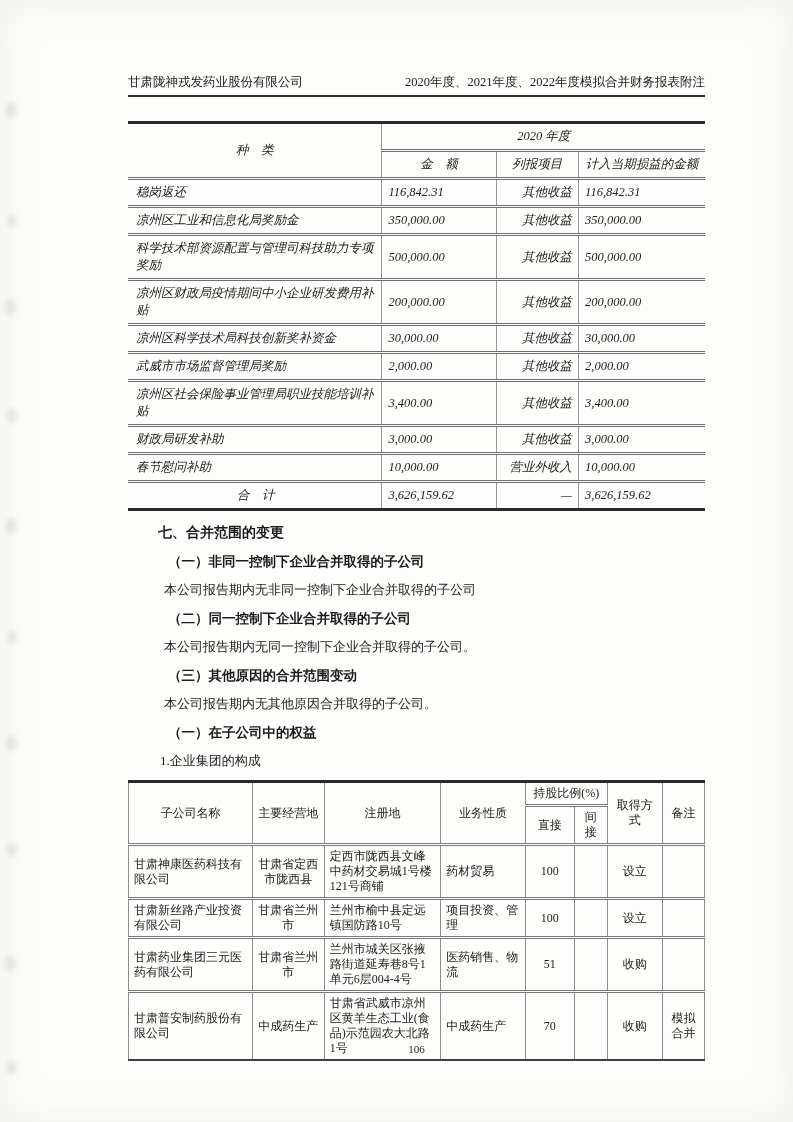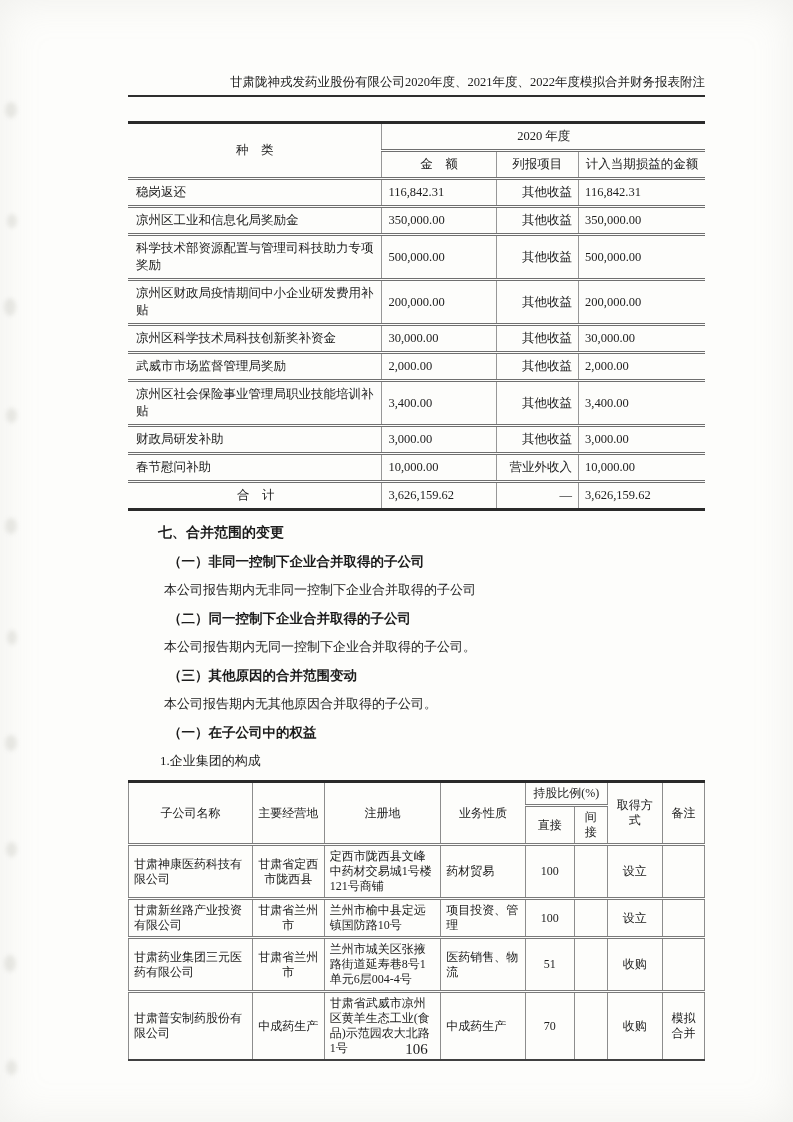--- a/index.html
+++ b/index.html
@@ -13,31 +13,32 @@
     color: #1c1c1c;
     overflow: hidden;
     box-shadow: inset 0 0 40px rgba(180,180,170,.18);
   }
   .content { position: absolute; left: 128px; top: 0; width: 577px; }
 
   
   .smudge { position: absolute; background: #bdbdb4; opacity: .30; filter: blur(2px); border-radius: 50%; }
 
   
-  .doc-header { display: flex; justify-content: flex-end; align-items: flex-end; padding-top: 74px; font-size: 12.5px; line-height: 16px; }
+  .doc-header { display: flex; justify-content: space-between; align-items: flex-end; padding-top: 74px; font-size: 12.5px; line-height: 16px; }
   .header-rule { border-top: 2px solid #2e2e2e; margin-top: 5px; }
 
   
   table.subsidy { width: 100%; border-collapse: collapse; margin-top: 24px; font-size: 12.5px; table-layout: fixed; }
   .subsidy th, .subsidy td {
     border-bottom: 3px double #6f6f6f;
     padding: 4px 6px;
     line-height: 17px;
     font-weight: normal;
     vertical-align: middle;
+    font-style: italic;
   }
   .subsidy thead tr:first-child th { border-top: 3px solid #2a2a2a; }
   .subsidy .v { border-left: 1px solid #979797; }
   .subsidy .cat { text-align: left; padding-left: 8px; }
   .subsidy .num { text-align: left; padding-right: 8px; }
   .subsidy .ctr { text-align: right; }
   .subsidy th { text-align: center; }
   .subsidy tr.total td { border-bottom: 3px solid #2a2a2a; }
   .subsidy tr.total .cat { text-align: center; }
 
@@ -60,21 +61,21 @@
   }
   .subsidiaries { border-right: 1px solid #8d8d8d; }
   .subsidiaries thead tr:first-child th { border-top: 3px solid #2a2a2a; }
   .subsidiaries tbody tr:last-child td { border-bottom: 2px solid #404040; }
   .subsidiaries th { text-align: center; }
   .subsidiaries .l { text-align: left; }
   .subsidiaries .c { text-align: center; }
 
   
   .footer { position: absolute; left: 128px; width: 577px; top: 1044px; text-align: center; }
-  .pg-small { font-size: 15px; line-height: 11px; }
+  .pg-small { font-size: 11px; line-height: 11px; }
   .pg-main  { font-size: 16px; line-height: 18px; letter-spacing: 1px; }
 </style>
 </head>
 <body>
 
 <div class="page">
 
   <div class="smudge" style="left:5px; top:102px;  width:12px; height:16px;"></div>
   <div class="smudge" style="left:7px; top:214px;  width:10px; height:14px;"></div>
   <div class="smudge" style="left:4px; top:298px;  width:12px; height:18px;"></div>

